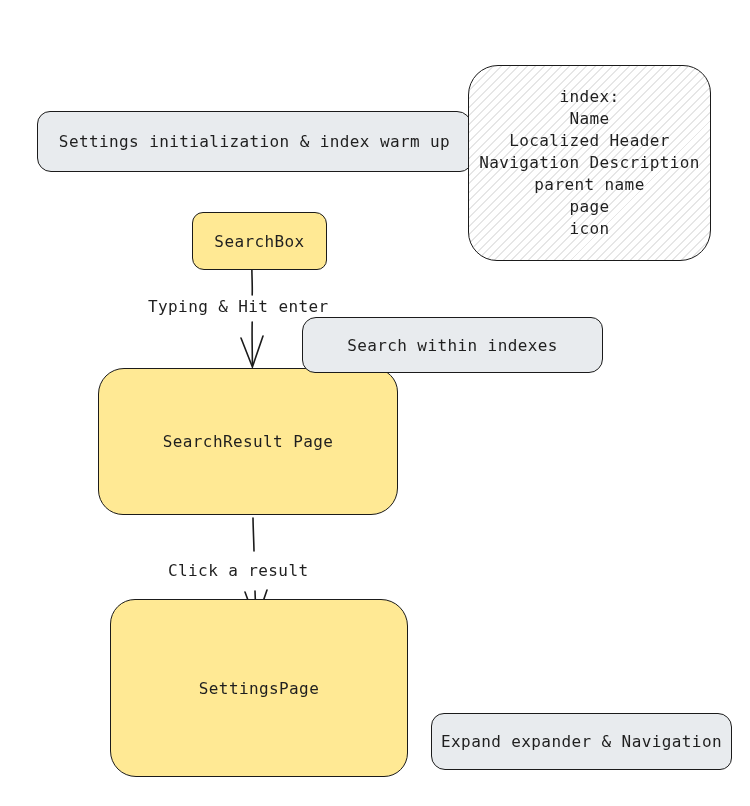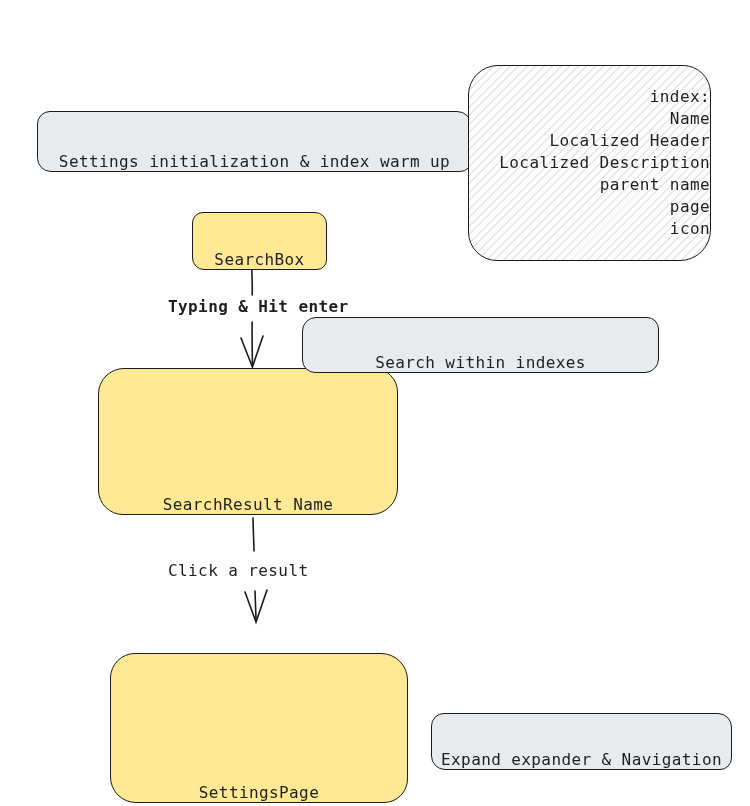--- a/index.html
+++ b/index.html
@@ -14,60 +14,60 @@
     background: #ffffff;
     overflow: hidden;
     font-family: "DejaVu Sans Mono", "Liberation Mono", monospace;
     color: #1f1f1f;
   }
   .node {
     position: absolute;
     box-sizing: border-box;
     border: 1.6px solid #1b1b1b;
     display: flex;
-    align-items: flex-end;
+    align-items: center;
     justify-content: center;
     font-size: 16px;
     letter-spacing: 0.4px;
     white-space: nowrap;
     text-align: center;
   }
   .node.gray   { background: #e8ebee; }
   .node.yellow { background: #ffe994; }
   .node.hatched {
     background:
       repeating-linear-gradient(135deg,
         #ffffff 0px, #ffffff 4.6px,
         #e6e6e6 4.6px, #e6e6e6 6px);
     background-color: #ffffff;
   }
 
   #node-warmup        { left: 37px;  top: 111px; width: 435px; height: 61px;  border-radius: 13px 15px 12px 14px; z-index: 1; }
   #node-index-note    { left: 468px; top: 65px;  width: 243px; height: 196px; border-radius: 30px 28px 31px 29px; z-index: 4;
                         flex-direction: column; justify-content: flex-start; padding-top: 20px; }
   #node-searchbox     { left: 192px; top: 212px; width: 135px; height: 58px;  border-radius: 11px 12px 10px 12px; z-index: 2; }
-  #node-search-within { left: 302px; top: 317px; width: 357px; height: 56px;  border-radius: 14px 12px 14px 13px; z-index: 3; }
+  #node-search-within { left: 302px; top: 317px; width: 301px; height: 56px;  border-radius: 14px 12px 14px 13px; z-index: 3; }
   #node-searchresult  { left: 98px;  top: 368px; width: 300px; height: 147px; border-radius: 26px 24px 27px 25px; z-index: 2; }
-  #node-settingspage  { left: 110px; top: 653px; width: 298px; height: 150px; border-radius: 25px 27px 24px 26px; z-index: 2; }
+  #node-settingspage  { left: 110px; top: 599px; width: 298px; height: 178px; border-radius: 25px 27px 24px 26px; z-index: 2; }
   #node-expand        { left: 388px; top: 713px; width: 301px; height: 57px;  border-radius: 13px 14px 12px 14px; z-index: 3; margin-left: 43px; }
 
   .note-line {
     line-height: 22px;
     font-size: 16px;
     letter-spacing: 0.4px;
   }
 
   .edge-label {
     position: absolute;
     font-size: 16px;
     letter-spacing: 0.4px;
     white-space: nowrap;
     z-index: 5;
   }
-  #edge-label-typing { left: 168px; top: 297px; font-weight: bold; }
+  #edge-label-typing { left: 148px; top: 297px; }
   #edge-label-click  { left: 168px; top: 561px; }
 
   #arrow-layer {
     position: absolute;
     left: 0; top: 0;
     width: 750px; height: 806px;
     z-index: 1;
     pointer-events: none;
   }
   #arrow-layer path, #arrow-layer polyline {
@@ -94,31 +94,31 @@
       <polyline points="245,592 256,622 267,590"></polyline>
     </g>
   </svg>
 
   <div class="node gray" id="node-warmup">Settings initialization &amp; index warm up</div>
 
   <div class="node hatched" id="node-index-note">
     <div class="note-line">index:</div>
     <div class="note-line">Name</div>
     <div class="note-line">Localized Header</div>
-    <div class="note-line">Localized Description</div>
+    <div class="note-line">Navigation Description</div>
     <div class="note-line">parent name</div>
     <div class="note-line">page</div>
     <div class="note-line">icon</div>
   </div>
 
   <div class="node yellow" id="node-searchbox">SearchBox</div>
 
   <div class="node gray" id="node-search-within">Search within indexes</div>
 
-  <div class="node yellow" id="node-searchresult">SearchResult Name</div>
+  <div class="node yellow" id="node-searchresult">SearchResult Page</div>
 
   <div class="node yellow" id="node-settingspage">SettingsPage</div>
 
   <div class="node gray" id="node-expand">Expand expander &amp; Navigation</div>
 
   <div class="edge-label" id="edge-label-typing">Typing &amp; Hit enter</div>
 
   <div class="edge-label" id="edge-label-click">Click a result</div>
 
 </div>

